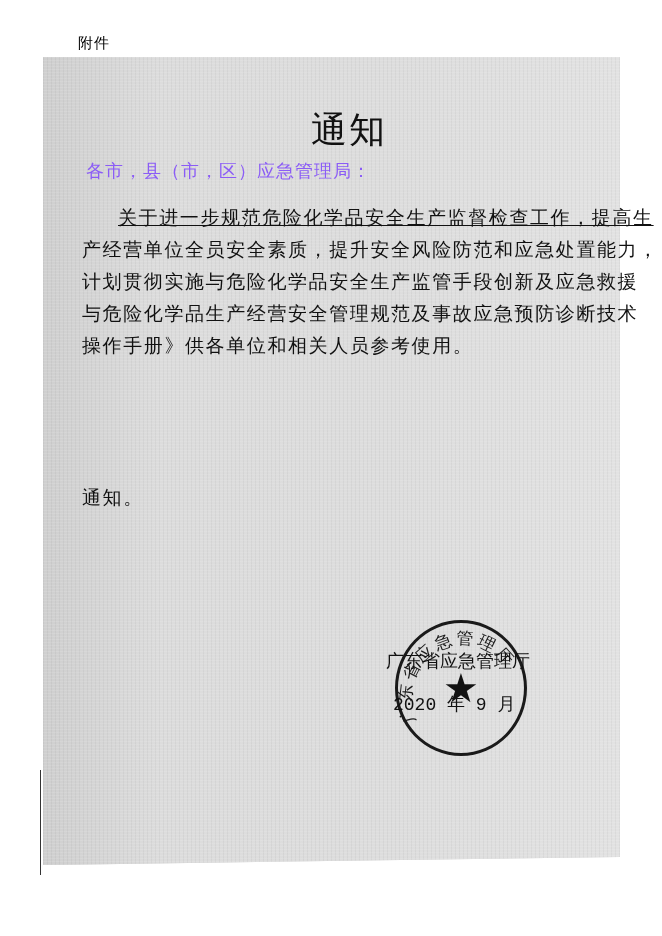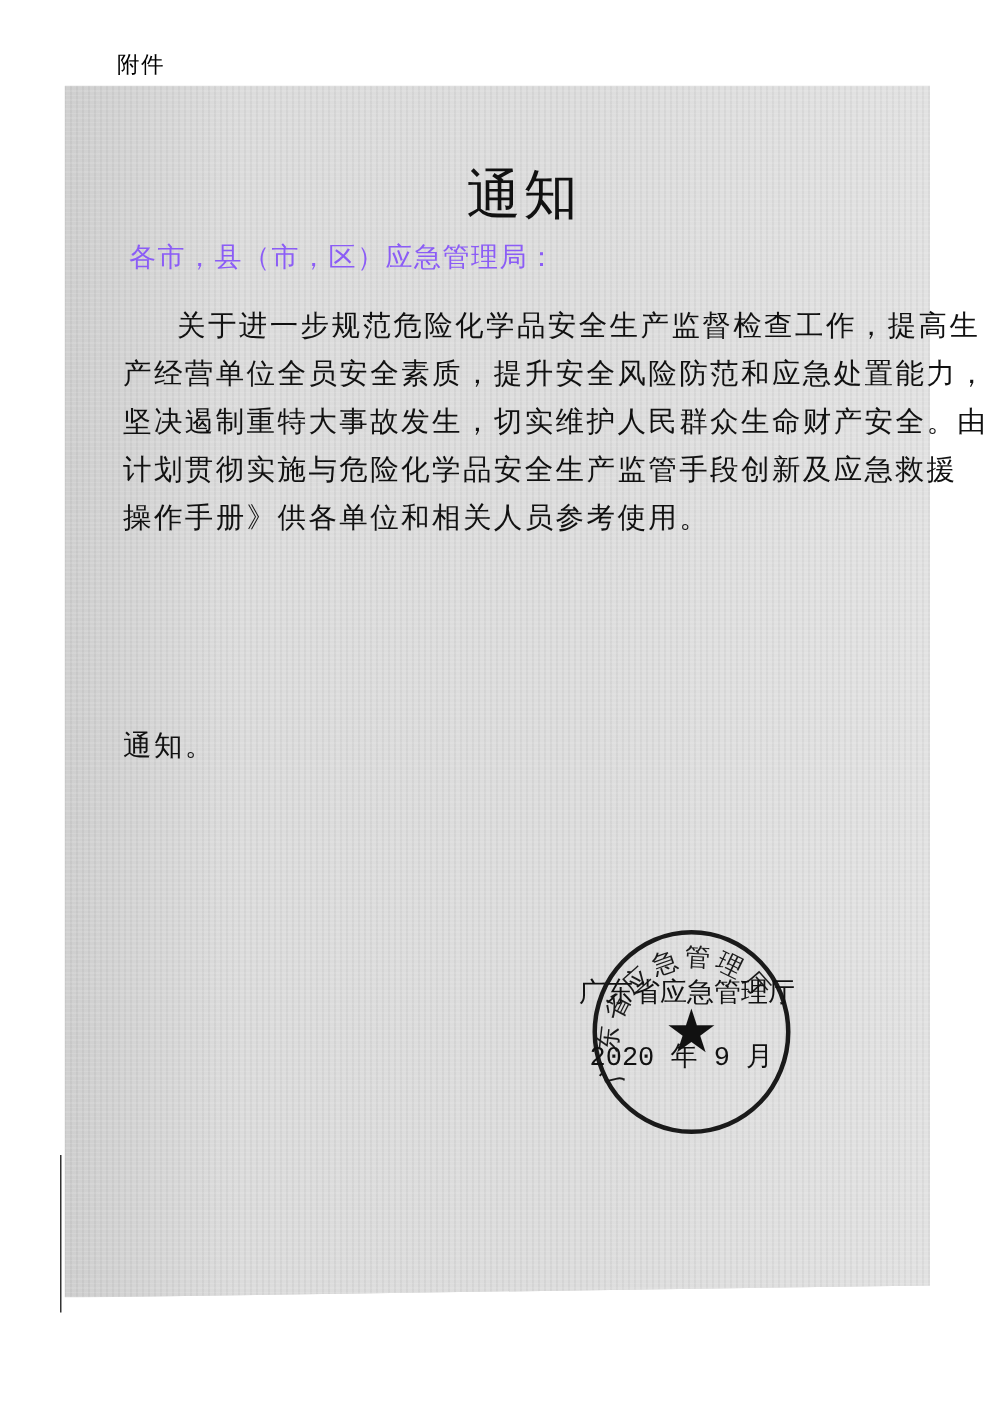--- a/index.html
+++ b/index.html
@@ -76,20 +76,21 @@
     }
     .para .line {
       display: block;
       height: 32px;
       line-height: 32px;
       white-space: nowrap;
       letter-spacing: 1.6px;
     }
     .para .line.indent {
       padding-left: 36px;
+      text-decoration: underline;
     }
     .para-1 { top: 201px; }
     .para-2 { top: 481px; }
 
     .stamp-area {
       position: absolute;
       left: 380px;
       top: 615px;
       width: 160px;
       height: 150px;
@@ -147,22 +148,22 @@
 <div class="scan-page"></div>
 <div class="scan-edge-line"></div>
 
 <div class="doc-title">通知</div>
 
 <div class="salutation">各市，县（市，区）应急管理局：</div>
 
 <div class="para para-1">
   <span class="line indent">关于进一步规范危险化学品安全生产监督检查工作，提高生</span>
   <span class="line">产经营单位全员安全素质，提升安全风险防范和应急处置能力，</span>
-  <span class="line">坚决遏制重特大事故发生，切实维护人民群众生命财产安全。由</span>
   <span class="line">计划贯彻实施与危险化学品安全生产监管手段创新及应急救援</span>
+  <span class="line">与危险化学品生产经营安全管理规范及事故应急预防诊断技术</span>
   <span class="line">操作手册》供各单位和相关人员参考使用。</span>
 </div>
 
 <div class="para para-2">
   <span class="line">通知。</span>
 </div>
 
 <div class="stamp-area">
   <div class="stamp-circle"></div>
   <svg class="stamp-ring-text" viewBox="0 0 160 150" width="160" height="150">

